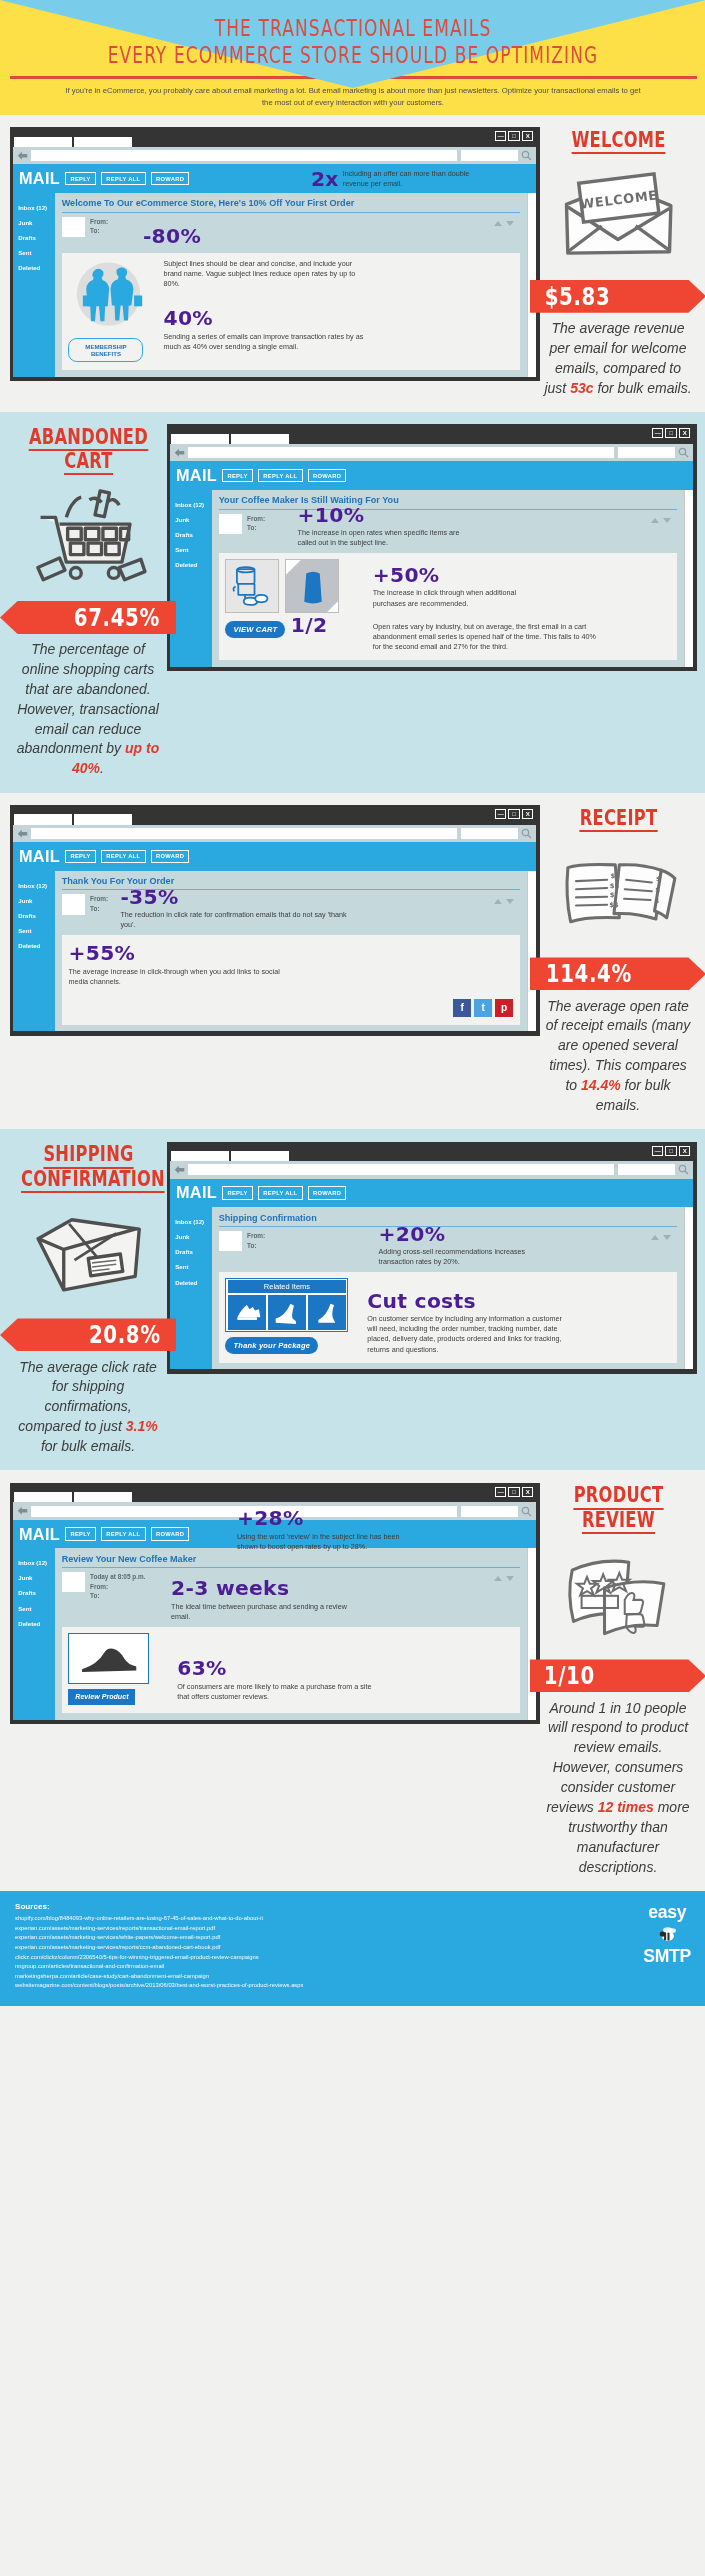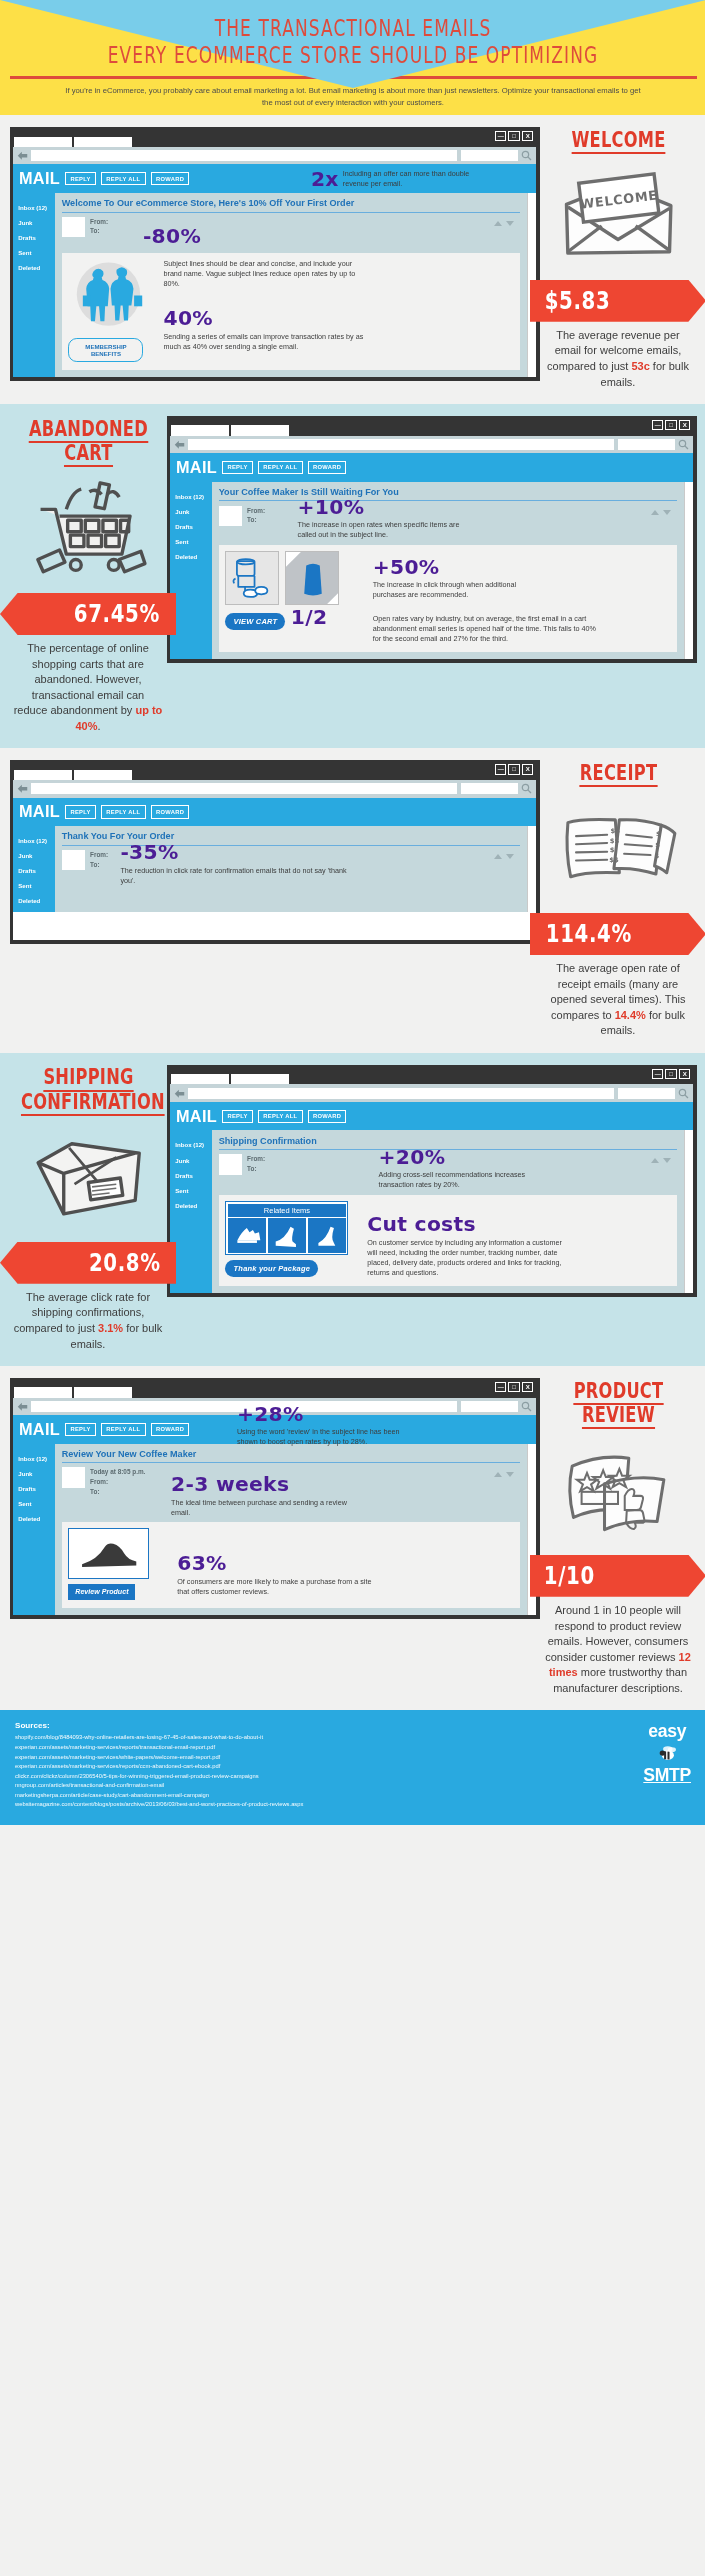--- a/index.html
+++ b/index.html
@@ -67,33 +67,33 @@
   }
   .side h2 span { border-bottom: 2px solid #e03b2a; display: inline-block; padding-bottom: 0.7px; }
 
   .sketch { height: 108px; display: flex; align-items: center; justify-content: center; margin: 8.1px 0 9.5px 0; }
   .sketch svg { display: block; }
 
   .stat-banner {
     position: relative;
     background: #ee4632;
     color: #fff;
-    height: 42px;
+    height: 33px;
     display: flex; align-items: center;
     font-family: "Liberation Sans Narrow", "DejaVu Sans Condensed", "Liberation Sans", sans-serif;
     font-size: 24.4px; font-weight: 700; letter-spacing: 0.7px;
     margin: 0 -9.5px;
   }
   .stat-banner.right-point { padding-left: 11px; justify-content: flex-start;
     clip-path: polygon(0 0, calc(100% - 17.6px) 0, 100% 50%, calc(100% - 17.6px) 100%, 0 100%); }
   .stat-banner.left-point { padding-right: 11px; justify-content: flex-end;
     clip-path: polygon(17.6px 0, 100% 0, 100% 100%, 17.6px 100%, 0 50%); }
   .stat-banner span { transform: scaleX(0.9); transform-origin: center; }
 
-  .side-note { font-size: 11px; line-height: 1.42; padding: 6.1px 4.1px 0 4.1px; color: #3d3d3d; }
+  .side-note { font-size: 14px; line-height: 1.42; padding: 6.1px 4.1px 0 4.1px; color: #3d3d3d; font-style: italic; }
   .side-note b { color: #e03b2a; font-weight: 700; }
 
   
   .mock { flex: 1 1 auto; min-width: 0; position: relative; }
   .win { background: #343434; padding: 3.4px 3.4px 4.1px 3.4px; position: relative; }
   .win-chrome { height: 16.3px; position: relative; }
   .win-btns { position: absolute; right: 2.7px; top: 0.7px; display: flex; gap: 2px; }
   .win-btn { width: 11.5px; height: 10.2px; border: 1.4px solid #fff; color: #fff;
     font-size: 6.1px; line-height: 7.5px; text-align: center; font-weight: 700; }
   .win-tabs { position: absolute; left: 1.4px; top: 6.1px; display: flex; gap: 2px; }
@@ -162,21 +162,21 @@
     font-size: 6.1px; font-weight: 700; text-align: center; padding: 3.4px 4.7px; width: 75px; line-height: 1.25;
   }
 
   
   .footer { background: #29a9e0; padding: 11px 15px 15px 15px; display: flex; justify-content: space-between; align-items: flex-start; }
   .footer h3 { color: #fff; font-size: 8.1px; margin-bottom: 3.4px; }
   .footer ul { list-style: none; }
   .footer li { color: #fff; font-size: 5.8px; line-height: 1.65; opacity: 0.97; }
   .logo { display: flex; align-items: center; gap: 2.7px; color: #fff; flex-direction: column; }
   .logo .easy { font-size: 17.6px; font-weight: 700; letter-spacing: -0.3px; }
-  .logo .smtp { font-size: 17.6px; font-weight: 700; letter-spacing: -0.3px; text-decoration: underline; }
+  .logo .smtp { font-size: 17.6px; font-weight: 700; letter-spacing: -0.3px; }
 </style>
 </head>
 <body>
 
 <div class="page">
 
   <div class="header">
     <div class="header-tri"></div>
     <div class="header-titles">
       <div class="title-line l1">THE TRANSACTIONAL EMAILS</div>
@@ -494,20 +494,29 @@
                       <div>To:</div>
                     </div>
                     <div style="margin-left:6.8px; margin-top:-9.5px;">
                       <div class="hand xl">-35%</div>
                       <div class="ann-text" style="width:230px; margin-top:1.4px;">The reduction in click rate for confirmation emails that do not say 'thank you'.</div>
                     </div>
                     <div class="sortarrows">
                         <i class="up"></i>
                         <i class="down"></i>
                       </div>
+                  </div>
+                  <div class="mailbody" style="display:block;">
+                    <div class="hand xl">+55%</div>
+                    <div class="ann-text" style="width:230px; margin-top:1.4px;">The average increase in click-through when you add links to social media channels.</div>
+                    <div class="social" style="margin-top:12.2px;">
+                      <div class="soc fb">f</div>
+                      <div class="soc tw">t</div>
+                      <div class="soc pi">p</div>
+                    </div>
                   </div>
                 </div>
                 <div class="scrollcol"></div>
               </div>
             </div>
           </div>
         </div>
       </div>
 
       <div class="side">

